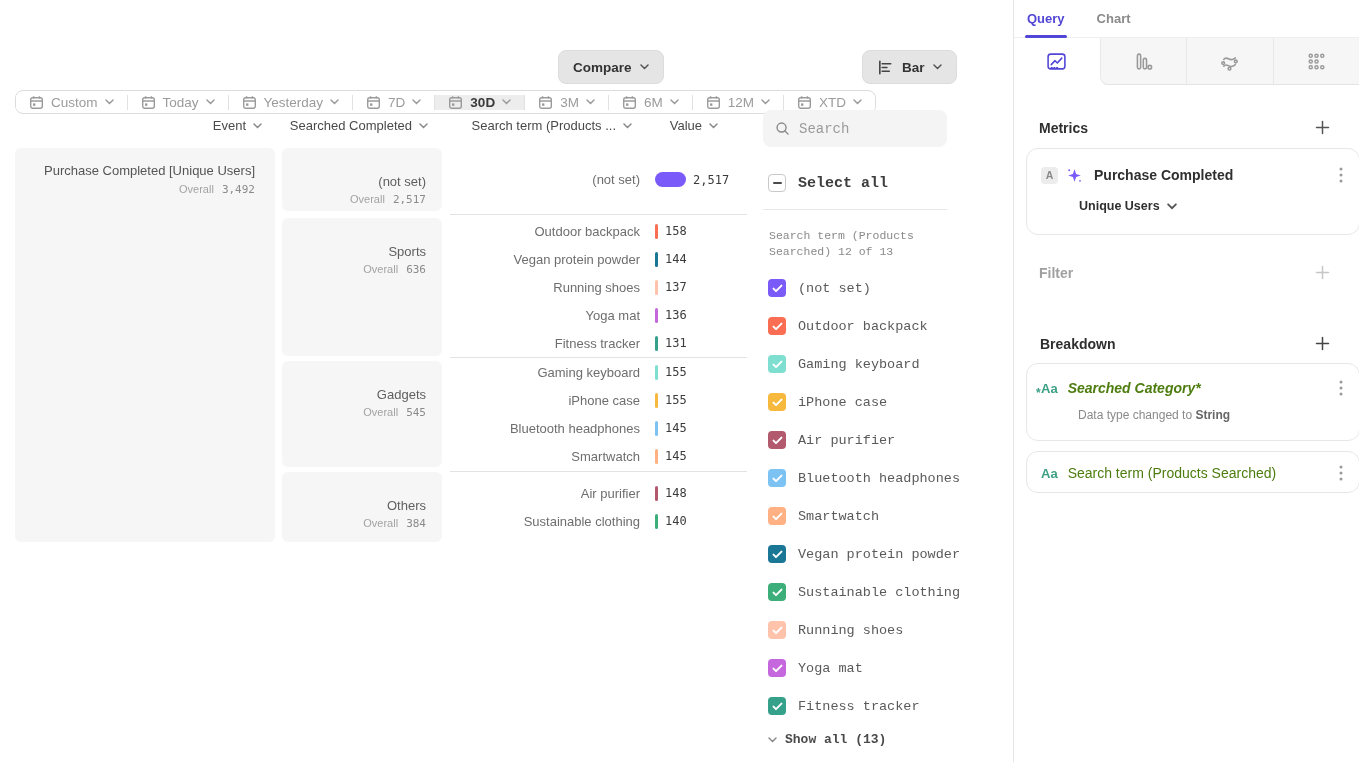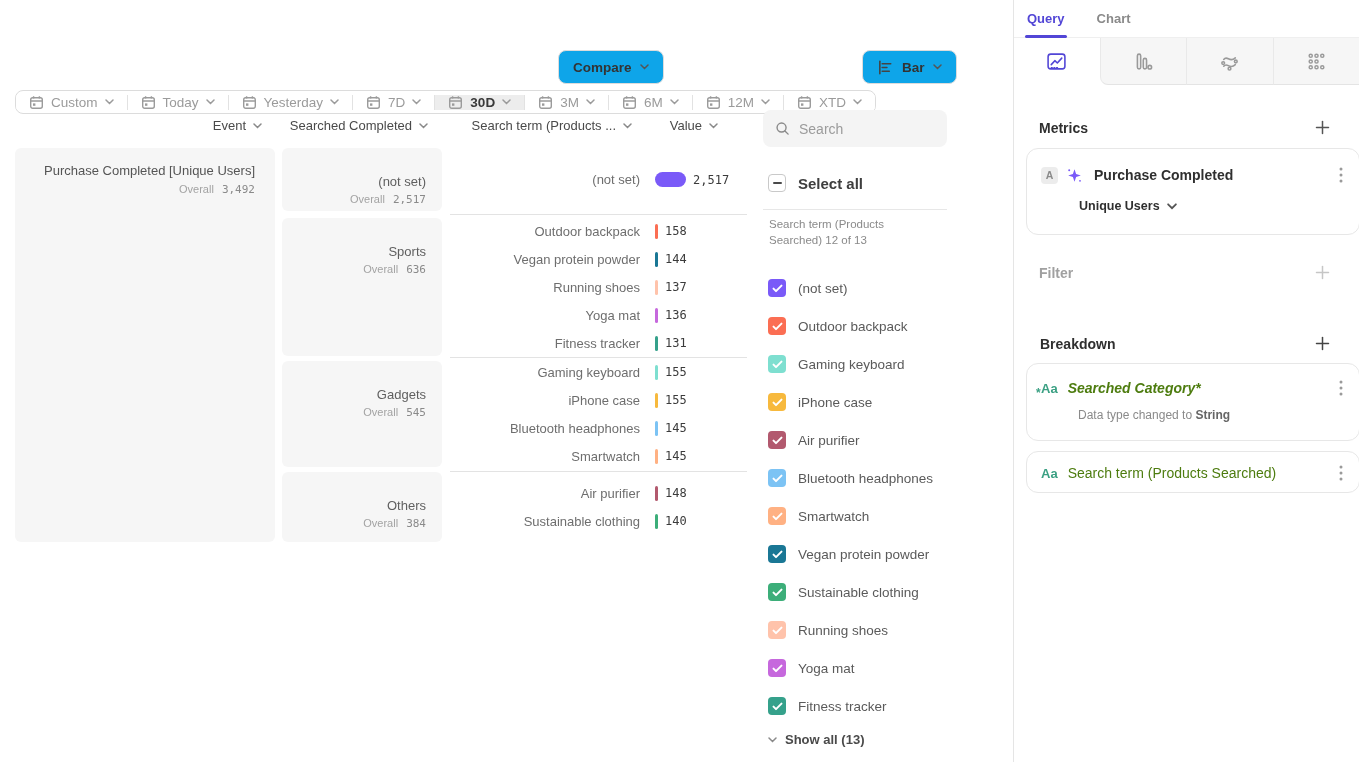--- a/index.html
+++ b/index.html
@@ -11,21 +11,21 @@
   }
   .mono { font-family:"DejaVu Sans Mono", monospace; }
 
   
   #toolbar { position:absolute; left:15px; top:50px; height:24px; display:flex; align-items:center;margin-top:40px; }
   .seg-control { display:inline-flex; border:1px solid #dcdcdc; border-radius:8px; height:34px; background:#fff; overflow:hidden; }
   .seg-btn { display:flex; align-items:center; gap:7px; padding:0 13px; background:#fff; border:none; border-right:1px solid #e2e2e2; font-family:inherit; font-size:13.5px; color:#9b9b9b; cursor:pointer; white-space:nowrap; }
   .seg-btn:last-child { border-right:none; }
   .seg-btn.active { background:#ededed; color:#3a3a3a; font-weight:700; }
   .cal-ic, .chev { display:inline-flex; align-items:center; color:#9b9b9b; }
-  .btn { display:inline-flex; align-items:center; gap:8px; height:34px; padding:0 14px; border:1px solid #dcdcdc; border-radius:8px; background:#0ea5e9; font-family:inherit; font-size:13.5px; color:#333; font-weight:600; cursor:pointer; }
+  .btn { display:inline-flex; align-items:center; gap:8px; height:34px; padding:0 14px; border:1px solid #dcdcdc; border-radius:8px; background:#e5e5e5; font-family:inherit; font-size:13.5px; color:#333; font-weight:600; cursor:pointer; }
   #compare-btn { position:absolute; left:558px; top:50px; }
   #bar-btn { position:absolute; left:862px; top:50px; }
   .btn .chev { color:#555; }
 
   
   .thead { position:absolute; top:117px; height:17px; display:flex; justify-content:flex-end; align-items:center; gap:7px; font-size:13px; color:#4a4a4a; cursor:pointer; }
   .thead .chev { color:#8a8a8a; }
   #h-event    { left:15px;  width:247px; }
   #h-category { left:282px; width:146px; }
   #h-term     { left:450px; width:182px; }
@@ -43,30 +43,30 @@
 
   #rows-column .row-group { position:absolute; left:450px; width:297px; display:flex; flex-direction:column; justify-content:center; }
   .trow { height:28px; flex:none; display:flex; align-items:center; cursor:pointer; }
   .r-label { width:190px; text-align:right; font-size:13px; color:#6e6e6e; white-space:nowrap; }
   .r-bar { height:15px; margin-left:15px; flex:none; }
   .r-val { margin-left:7px; font-size:12px; color:#3b3b3b; }
   .sep { position:absolute; left:450px; width:297px; height:1px; background:#e3e3e3; }
   #sep-0 { top:214px; } #sep-1 { top:357px; } #sep-2 { top:471px; }
 
   
-  #legend { position:absolute; left:763px; top:0; width:250px; height:658px; }
+  #legend { position:absolute; left:763px; top:0; width:250px; height:658px;font-family:Liberation Mono, monospace; }
   #legend-search { position:absolute; left:0; top:110px; width:184px; height:37px; background:#f4f4f4; border-radius:8px; display:flex; align-items:center; padding:0 12px; gap:9px; }
   #legend-search svg { flex:none; color:#8a8a8a; }
   #legend-search input { border:none; outline:none; background:transparent; font-family:inherit; font-size:14px; color:#3c3c3c; width:100%; }
   #legend-search input::placeholder { color:#9b9b9b; }
   #select-all { position:absolute; left:5px; top:174px; display:flex; align-items:center; gap:12px; cursor:pointer; }
   #select-all .cb { background:#fff; border:1px solid #c9c9c9; }
   #select-all .lbl { font-size:15px; font-weight:700; color:#3e3e3e; }
   #legend-divider { position:absolute; left:0; top:209px; width:184px; height:1px; background:#e7e7e7; }
-  #legend-subtitle { position:absolute; left:6px; top:216px; width:150px; font-size:11.5px; line-height:16px; color:#8a8a8a; }
+  #legend-subtitle { position:absolute; left:6px; top:228px; width:150px; font-size:11.5px; line-height:16px; color:#8a8a8a; }
   #legend-list { position:absolute; left:5px; top:279px; }
   .li { height:18px; margin-bottom:20px; display:flex; align-items:center; gap:12px; cursor:pointer; }
   .cb { width:18px; height:18px; border-radius:4px; flex:none; display:flex; align-items:center; justify-content:center; }
   .cb.pattern { background-image:radial-gradient(circle at 1px 1px, rgba(255,255,255,.75) 1px, transparent 1.2px); background-size:4px 4px; }
   .dash { width:9px; height:2px; border-radius:1px; background:#4a4a4a; }
   .li-label { font-size:13.5px; color:#5a5a5a; }
   #show-all { position:absolute; left:5px; top:732px; display:flex; align-items:center; gap:8px; cursor:pointer; color:#4a4a4a; }
   #show-all .chev { color:#8a8a8a; }
   #show-all .lbl { font-size:13px; font-weight:600; }
 

